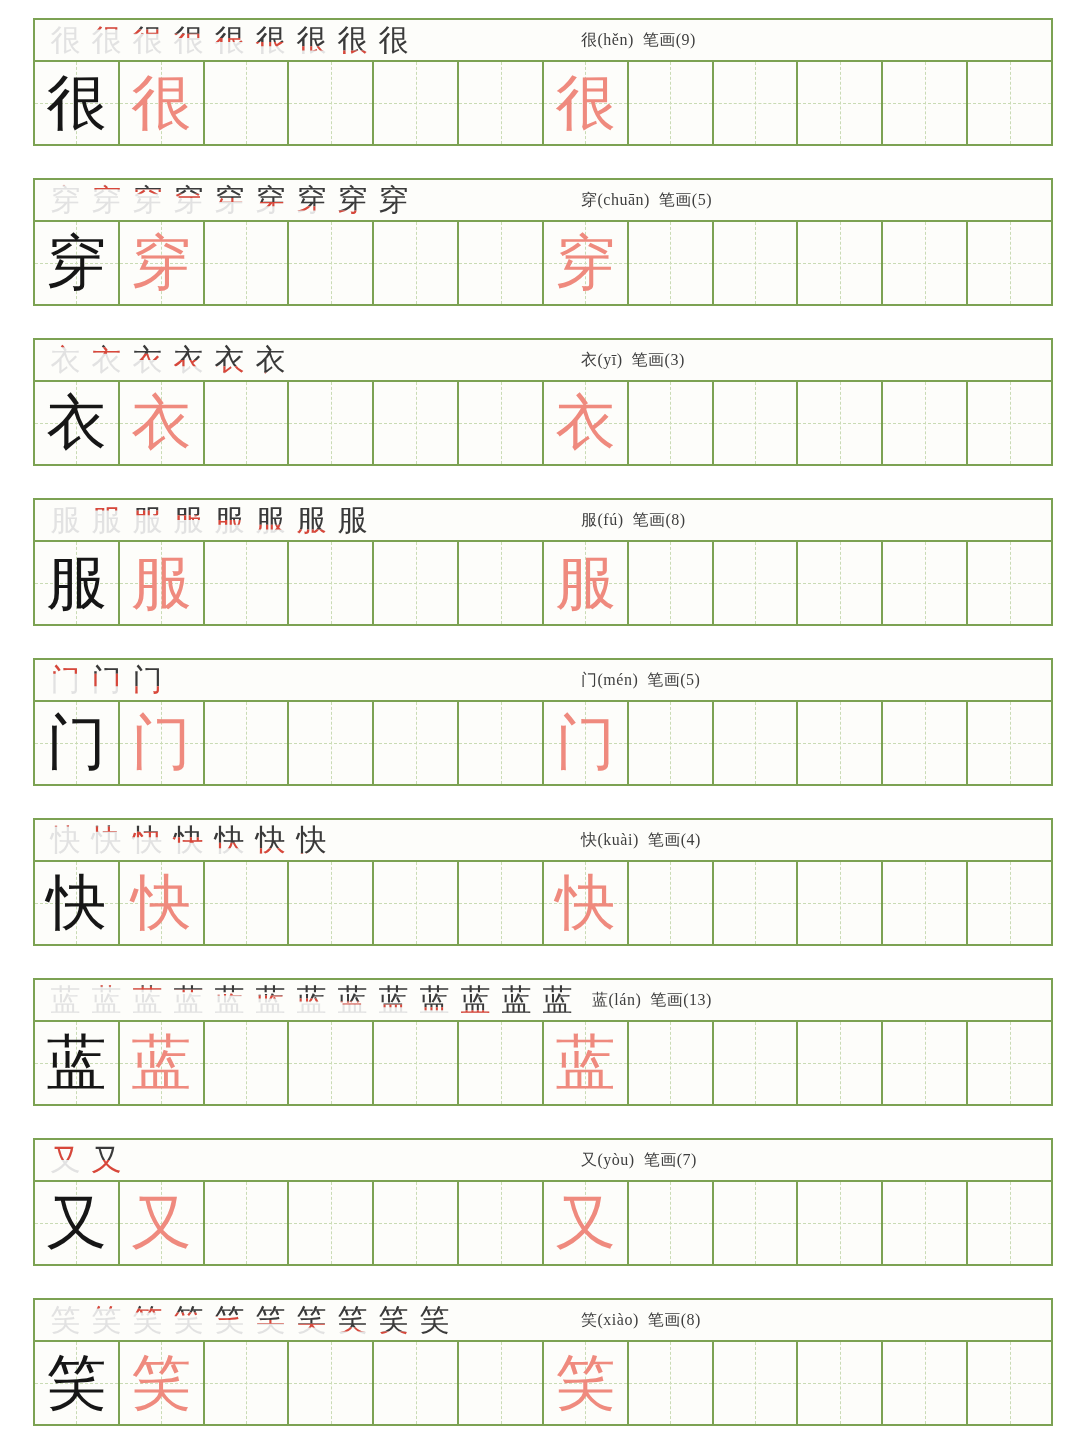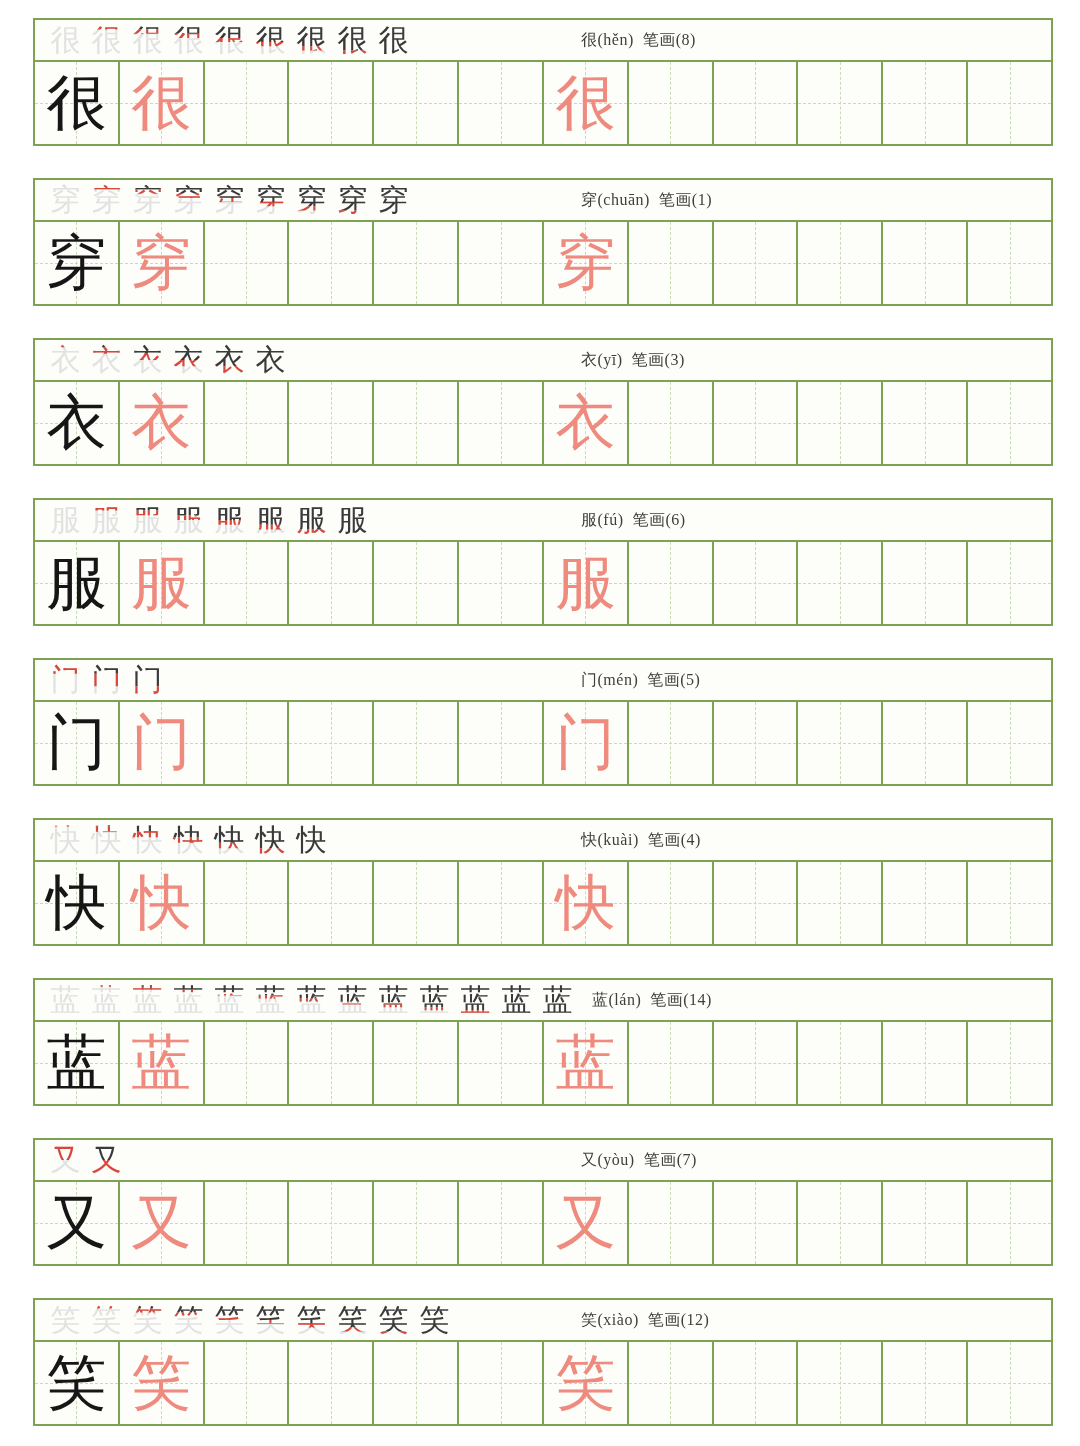--- a/index.html
+++ b/index.html
@@ -144,21 +144,21 @@
           <span class="step">
             <span class="layer faded">很</span>
             <span class="layer done" style="clip-path: inset(0px 0px 22.2222%);">很</span>
             <span class="layer now" style="clip-path: inset(77.7778% 0px 11.1111%);">很</span>
           </span>
           <span class="step">
             <span class="layer done" style="clip-path: inset(0px 0px 11.1111%);">很</span>
             <span class="layer now" style="clip-path: inset(88.8889% 0px 0%);">很</span>
           </span>
         </div>
-      <div class="label">很(hěn)  笔画(8)</div>
+      <div class="label">很(hěn)  笔画(9)</div>
     </div>
     <div class="cells">
         <div class="cell">
           <span class="glyph ink">很</span>
         </div>
         <div class="cell">
           <span class="glyph trace">很</span>
         </div>
         <div class="cell"></div>
         <div class="cell"></div>
@@ -216,21 +216,21 @@
           <span class="step">
             <span class="layer faded">穿</span>
             <span class="layer done" style="clip-path: inset(0px 0px 22.2222%);">穿</span>
             <span class="layer now" style="clip-path: inset(77.7778% 0px 11.1111%);">穿</span>
           </span>
           <span class="step">
             <span class="layer done" style="clip-path: inset(0px 0px 11.1111%);">穿</span>
             <span class="layer now" style="clip-path: inset(88.8889% 0px 0%);">穿</span>
           </span>
         </div>
-      <div class="label">穿(chuān)  笔画(1)</div>
+      <div class="label">穿(chuān)  笔画(5)</div>
     </div>
     <div class="cells">
         <div class="cell">
           <span class="glyph ink">穿</span>
         </div>
         <div class="cell">
           <span class="glyph trace">穿</span>
         </div>
         <div class="cell"></div>
         <div class="cell"></div>
@@ -340,21 +340,21 @@
           <span class="step">
             <span class="layer faded">服</span>
             <span class="layer done" style="clip-path: inset(0px 0px 25%);">服</span>
             <span class="layer now" style="clip-path: inset(75% 0px 12.5%);">服</span>
           </span>
           <span class="step">
             <span class="layer done" style="clip-path: inset(0px 0px 12.5%);">服</span>
             <span class="layer now" style="clip-path: inset(87.5% 0px 0%);">服</span>
           </span>
         </div>
-      <div class="label">服(fú)  笔画(6)</div>
+      <div class="label">服(fú)  笔画(8)</div>
     </div>
     <div class="cells">
         <div class="cell">
           <span class="glyph ink">服</span>
         </div>
         <div class="cell">
           <span class="glyph trace">服</span>
         </div>
         <div class="cell"></div>
         <div class="cell"></div>
@@ -536,21 +536,21 @@
           <span class="step">
             <span class="layer faded">蓝</span>
             <span class="layer done" style="clip-path: inset(0px 0px 15.3846%);">蓝</span>
             <span class="layer now" style="clip-path: inset(84.6154% 0px 7.69231%);">蓝</span>
           </span>
           <span class="step">
             <span class="layer done" style="clip-path: inset(0px 0px 7.69231%);">蓝</span>
             <span class="layer now" style="clip-path: inset(92.3077% 0px 0%);">蓝</span>
           </span>
         </div>
-      <div class="label">蓝(lán)  笔画(14)</div>
+      <div class="label">蓝(lán)  笔画(13)</div>
     </div>
     <div class="cells">
         <div class="cell">
           <span class="glyph ink">蓝</span>
         </div>
         <div class="cell">
           <span class="glyph trace">蓝</span>
         </div>
         <div class="cell"></div>
         <div class="cell"></div>
@@ -650,21 +650,21 @@
           <span class="step">
             <span class="layer faded">笑</span>
             <span class="layer done" style="clip-path: inset(0px 0px 20%);">笑</span>
             <span class="layer now" style="clip-path: inset(80% 0px 10%);">笑</span>
           </span>
           <span class="step">
             <span class="layer done" style="clip-path: inset(0px 0px 10%);">笑</span>
             <span class="layer now" style="clip-path: inset(90% 0px 0%);">笑</span>
           </span>
         </div>
-      <div class="label">笑(xiào)  笔画(12)</div>
+      <div class="label">笑(xiào)  笔画(8)</div>
     </div>
     <div class="cells">
         <div class="cell">
           <span class="glyph ink">笑</span>
         </div>
         <div class="cell">
           <span class="glyph trace">笑</span>
         </div>
         <div class="cell"></div>
         <div class="cell"></div>

